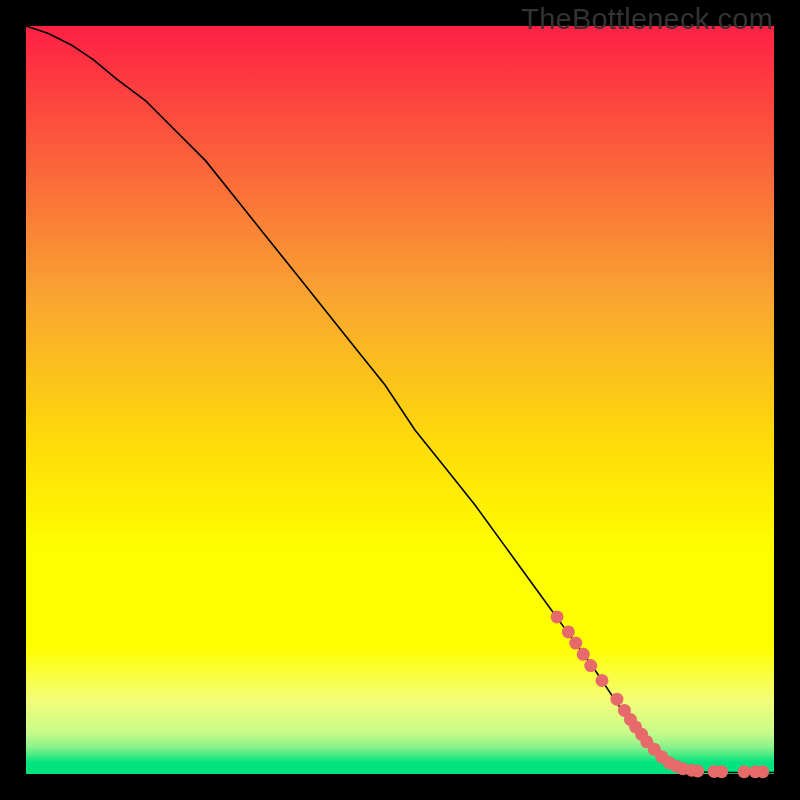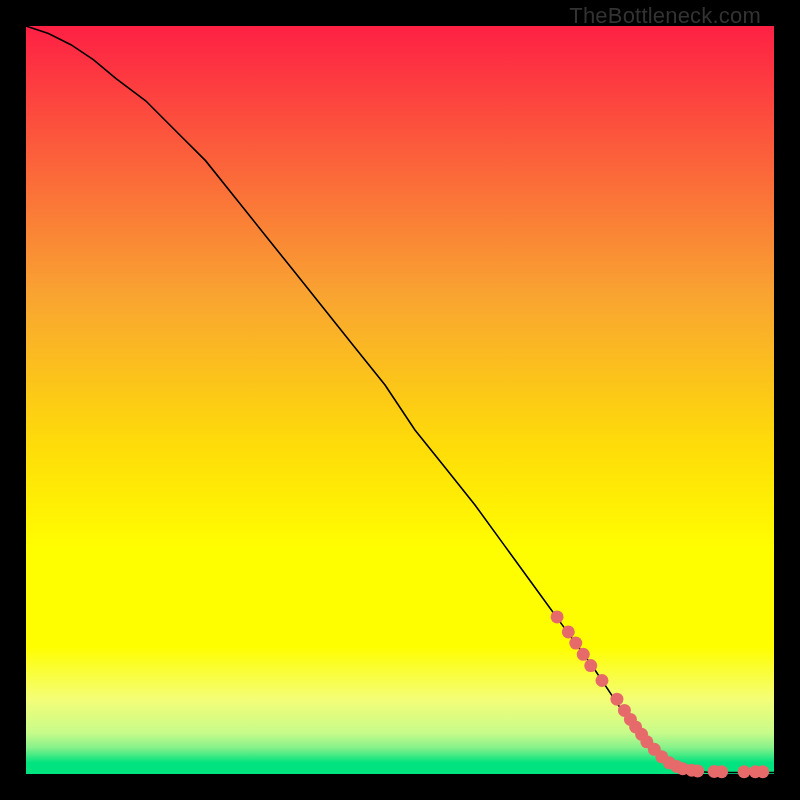--- a/index.html
+++ b/index.html
@@ -13,24 +13,24 @@
   }
   .canvas {
     position: absolute;
     left: 0;
     top: 0;
     width: 800px;
     height: 800px;
   }
   .watermark {
     position: absolute;
-    right: 39px;
+    right: 27px;
     top: 3px;
     color: #333;
-    font-size: 22px;
+    font-size: 29px;
     font-weight: 500;
     letter-spacing: 0.2px;
     margin-left: 36px;
   }
 </style>
 </head>
 <body>
 
 <div class="canvas">
   <svg id="chart-svg" width="800" height="800" viewBox="0 0 800 800">

